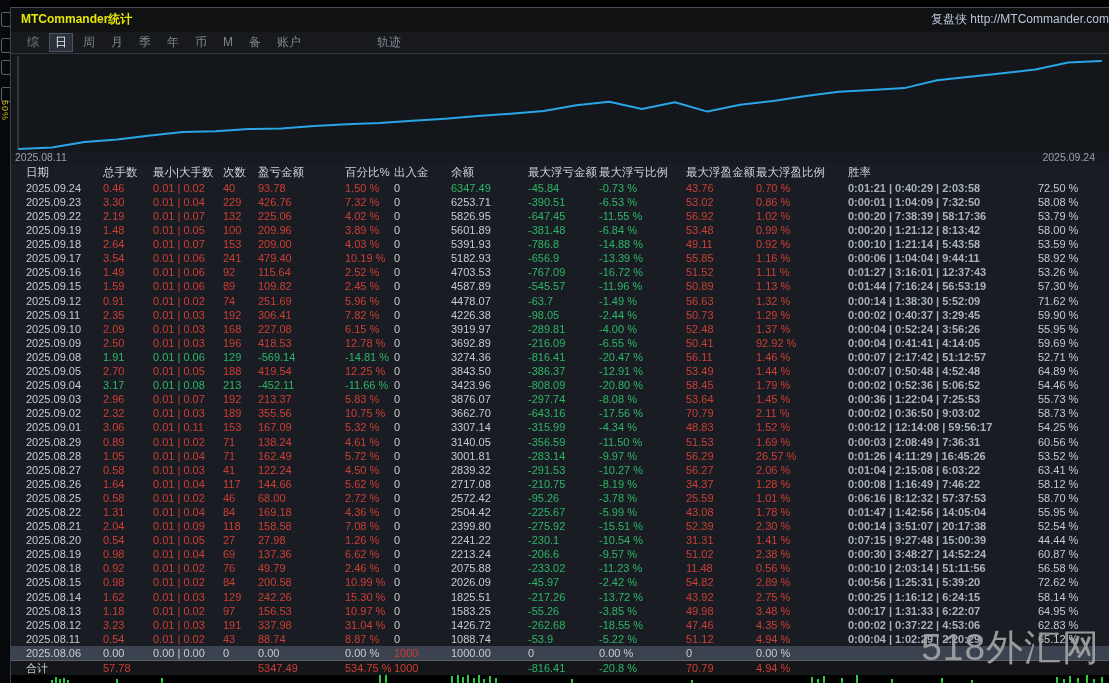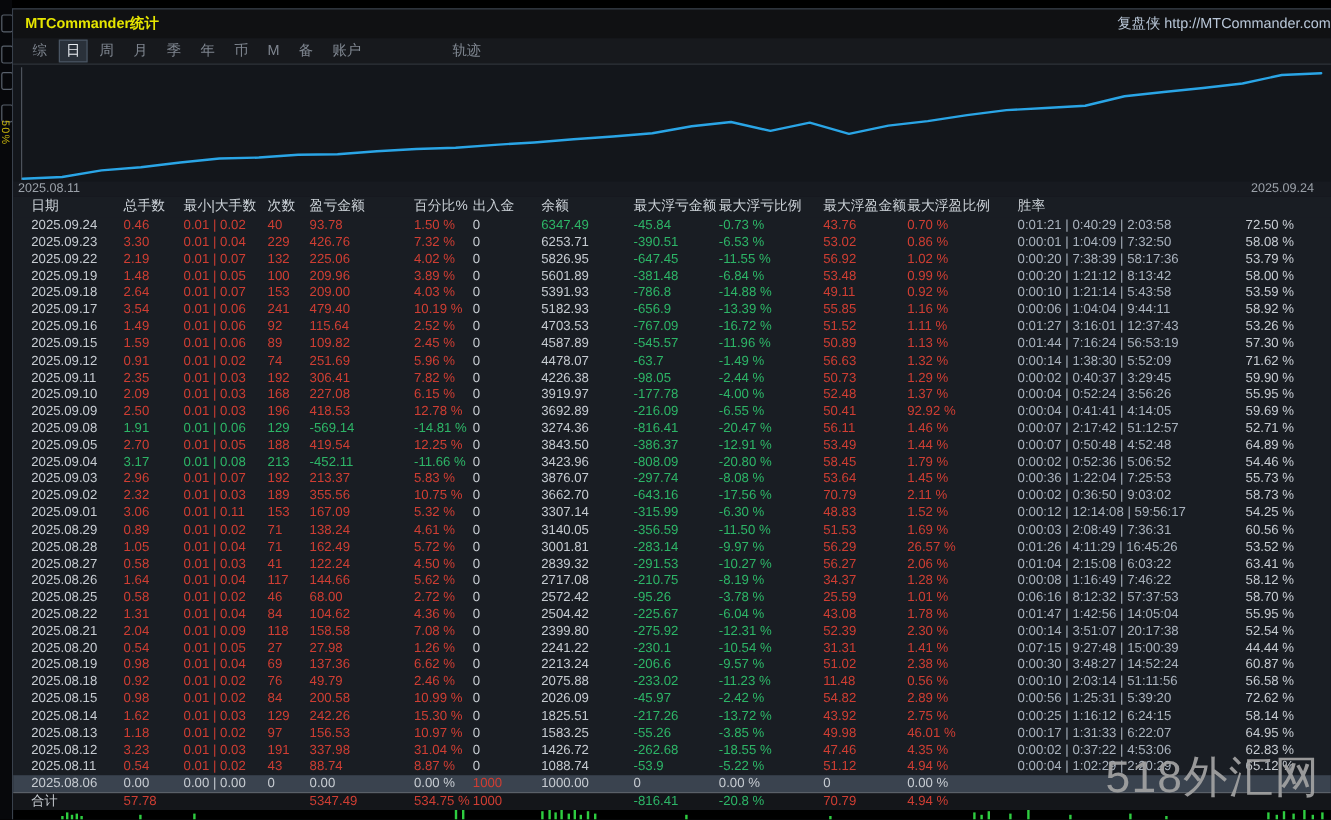--- a/index.html
+++ b/index.html
@@ -33,21 +33,21 @@
 
   .chart-dates{height:13px;display:flex;justify-content:space-between;
                padding:0 22px 0 4px;font-size:10.5px;color:#9aa0a8;background:#171a20;}
 
   .table{flex:1;background:#191d23;font-size:11px;position:relative;}
   .trow{display:grid;height:14.1px;line-height:14.1px;padding-left:15px;white-space:nowrap;
         grid-template-columns:77px 50px 70px 35px 87px 49px 57px 77px 71px 87px 70px 92px 190px 79px;}
   .thead{height:17px;line-height:17px;color:#ccd2d8;font-size:11.5px;background:#191d23;}
   .trow.selected{background:#3a434f;}
   .trow.total{height:14px;line-height:14px;border-top:1px solid #5a6068;background:#14161a;color:#d0d5da;}
-  .neu{color:#c6cbd1;} .red{color:#cf3e33;} .grn{color:#2db567;} .time{color:#a9b2bd;}
+  .neu{color:#c6cbd1;} .red{color:#cf3e33;} .grn{color:#2db567;} .time{color:#a9b2bd;font-weight:bold;}
 
   .activity-strip{height:8px;background:#000;position:relative;}
   .activity-strip i{position:absolute;bottom:0;width:2px;background:#2ecc40;display:block;}
 
   .watermark{position:absolute;right:17px;bottom:10px;font-size:37px;font-weight:normal;
              color:#a3a3a3;opacity:.92;letter-spacing:1px;z-index:5;pointer-events:none;}
 </style>
 </head>
 <body>
 
@@ -273,21 +273,21 @@
           </div>
           <div class="trow">
             <span class="neu">2025.09.10</span>
             <span class="red">2.09</span>
             <span class="red">0.01 | 0.03</span>
             <span class="red">168</span>
             <span class="red">227.08</span>
             <span class="red">6.15 %</span>
             <span class="neu">0</span>
             <span class="neu">3919.97</span>
-            <span class="grn">-177.78</span>
+            <span class="grn">-289.81</span>
             <span class="grn">-4.00 %</span>
             <span class="red">52.48</span>
             <span class="red">1.37 %</span>
             <span class="time">0:00:04 | 0:52:24 | 3:56:26</span>
             <span class="neu">55.95 %</span>
           </div>
           <div class="trow">
             <span class="neu">2025.09.09</span>
             <span class="red">2.50</span>
             <span class="red">0.01 | 0.03</span>
@@ -386,21 +386,21 @@
           <div class="trow">
             <span class="neu">2025.09.01</span>
             <span class="red">3.06</span>
             <span class="red">0.01 | 0.11</span>
             <span class="red">153</span>
             <span class="red">167.09</span>
             <span class="red">5.32 %</span>
             <span class="neu">0</span>
             <span class="neu">3307.14</span>
             <span class="grn">-315.99</span>
-            <span class="grn">-6.30 %</span>
+            <span class="grn">-4.34 %</span>
             <span class="red">48.83</span>
             <span class="red">1.52 %</span>
             <span class="time">0:00:12 | 12:14:08 | 59:56:17</span>
             <span class="neu">54.25 %</span>
           </div>
           <div class="trow">
             <span class="neu">2025.08.29</span>
             <span class="red">0.89</span>
             <span class="red">0.01 | 0.02</span>
             <span class="red">71</span>
@@ -477,42 +477,42 @@
             <span class="red">25.59</span>
             <span class="red">1.01 %</span>
             <span class="time">0:06:16 | 8:12:32 | 57:37:53</span>
             <span class="neu">58.70 %</span>
           </div>
           <div class="trow">
             <span class="neu">2025.08.22</span>
             <span class="red">1.31</span>
             <span class="red">0.01 | 0.04</span>
             <span class="red">84</span>
-            <span class="red">104.62</span>
+            <span class="red">169.18</span>
             <span class="red">4.36 %</span>
             <span class="neu">0</span>
             <span class="neu">2504.42</span>
             <span class="grn">-225.67</span>
-            <span class="grn">-6.04 %</span>
+            <span class="grn">-5.99 %</span>
             <span class="red">43.08</span>
             <span class="red">1.78 %</span>
             <span class="time">0:01:47 | 1:42:56 | 14:05:04</span>
             <span class="neu">55.95 %</span>
           </div>
           <div class="trow">
             <span class="neu">2025.08.21</span>
             <span class="red">2.04</span>
             <span class="red">0.01 | 0.09</span>
             <span class="red">118</span>
             <span class="red">158.58</span>
             <span class="red">7.08 %</span>
             <span class="neu">0</span>
             <span class="neu">2399.80</span>
             <span class="grn">-275.92</span>
-            <span class="grn">-12.31 %</span>
+            <span class="grn">-15.51 %</span>
             <span class="red">52.39</span>
             <span class="red">2.30 %</span>
             <span class="time">0:00:14 | 3:51:07 | 20:17:38</span>
             <span class="neu">52.54 %</span>
           </div>
           <div class="trow">
             <span class="neu">2025.08.20</span>
             <span class="red">0.54</span>
             <span class="red">0.01 | 0.05</span>
             <span class="red">27</span>
@@ -596,21 +596,21 @@
             <span class="red">1.18</span>
             <span class="red">0.01 | 0.02</span>
             <span class="red">97</span>
             <span class="red">156.53</span>
             <span class="red">10.97 %</span>
             <span class="neu">0</span>
             <span class="neu">1583.25</span>
             <span class="grn">-55.26</span>
             <span class="grn">-3.85 %</span>
             <span class="red">49.98</span>
-            <span class="red">46.01 %</span>
+            <span class="red">3.48 %</span>
             <span class="time">0:00:17 | 1:31:33 | 6:22:07</span>
             <span class="neu">64.95 %</span>
           </div>
           <div class="trow">
             <span class="neu">2025.08.12</span>
             <span class="red">3.23</span>
             <span class="red">0.01 | 0.03</span>
             <span class="red">191</span>
             <span class="red">337.98</span>
             <span class="red">31.04 %</span>

